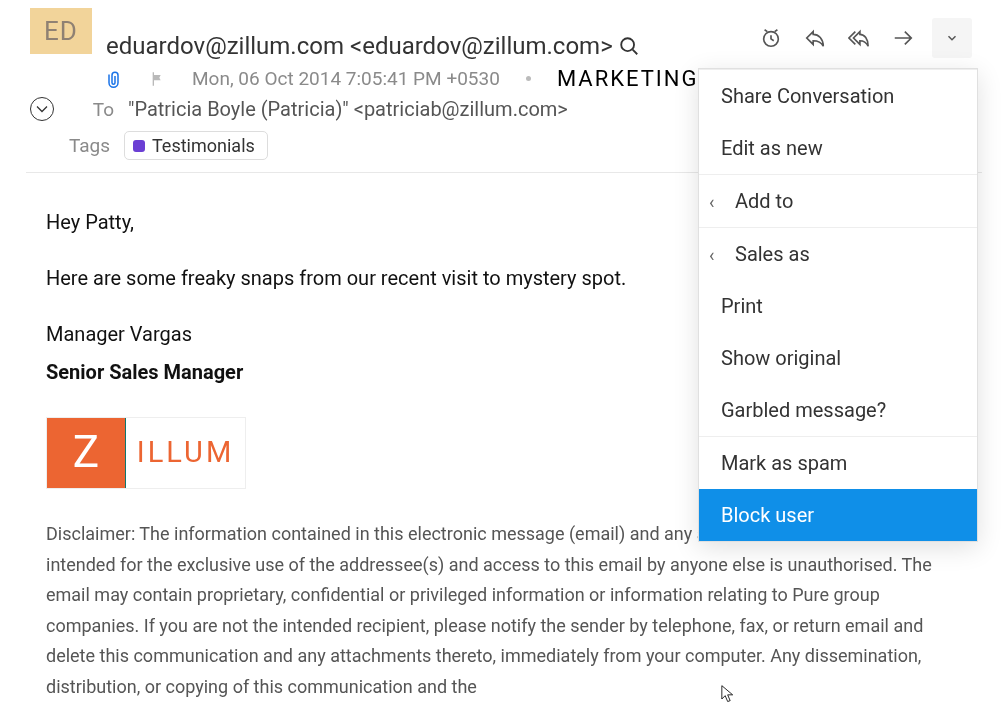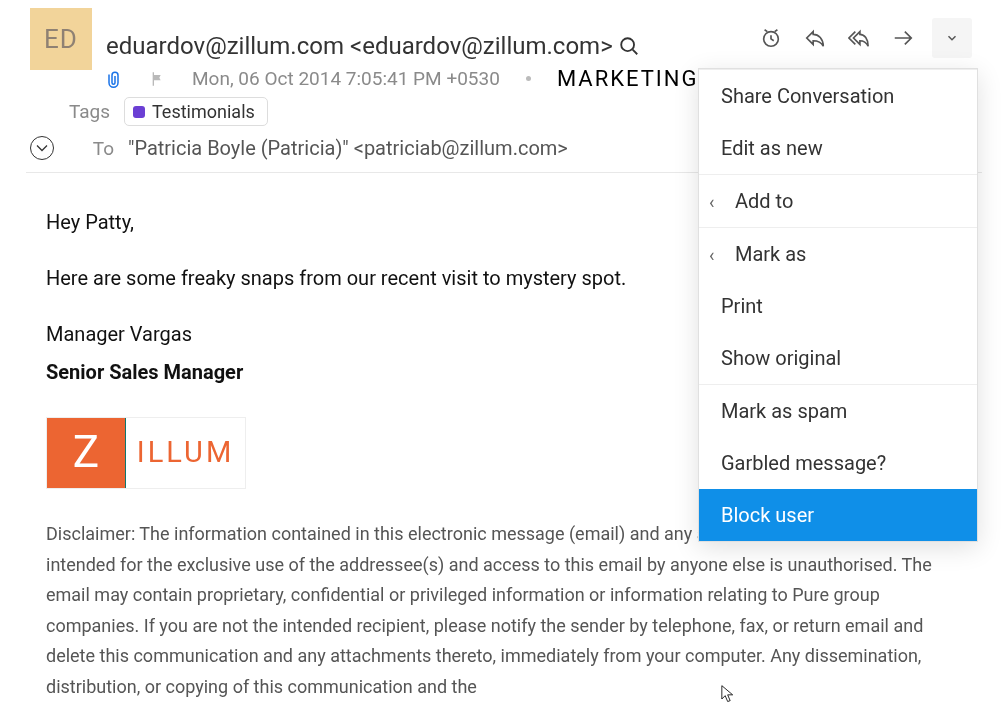--- a/index.html
+++ b/index.html
@@ -13,21 +13,21 @@
     position: relative;
   }
   .header-row1 {
     display: flex;
     align-items: flex-start;
     padding: 8px 18px 0 30px;
     gap: 14px;
   }
   .avatar {
     width: 62px;
-    height: 62px;
+    height: 46px;
     background: #f2d49a;
     display: flex;
     align-items: center;
     justify-content: center;
     font-size: 26px;
     color: #8f8173;
     flex-shrink: 0;
     letter-spacing: 1px;
   }
   .header-center {
@@ -191,33 +191,33 @@
       <path d="M14 5l7 7-7 7M3 12h18"></path>
     </svg>
   <div class="chevbox">
     <svg width="14" height="14" viewBox="0 0 24 24" stroke="#555" fill="none" stroke-width="2.5">
         <path d="M6 9l6 6 6-6"></path>
       </svg>
   </div>
 </div>
 
 <div class="recip-block">
+  <div class="recip-row">
+    <svg class="expand-ic" viewBox="0 0 24 24">
+        <path d="M6 9l6 6 6-6"></path>
+      </svg>
+    <span class="field-label">To</span>
+    <span class="field-val">"Patricia Boyle (Patricia)" &lt;patriciab@zillum.com&gt;</span>
+  </div>
   <div class="recip-row" style="padding-left:34px;">
     <span class="field-label">Tags</span>
     <span class="tag-chip">
       <span class="tag-sw" style="background:#6b3fd4"></span>
       <span>Testimonials</span>
     </span>
-  </div>
-  <div class="recip-row">
-    <svg class="expand-ic" viewBox="0 0 24 24">
-        <path d="M6 9l6 6 6-6"></path>
-      </svg>
-    <span class="field-label">To</span>
-    <span class="field-val">"Patricia Boyle (Patricia)" &lt;patriciab@zillum.com&gt;</span>
   </div>
 </div>
 
 <div class="divider"></div>
 
 <div class="body">
   <div>Hey Patty,</div>
   <div style="height:18px"></div>
   <div>Here are some freaky snaps from our recent visit to mystery spot.</div>
   <div class="sig-name">Manager Vargas</div>
@@ -226,23 +226,23 @@
     <div class="logo-z">Z</div>
     <div class="logo-rest">ILLUM</div>
   </div>
   <div class="disclaimer">Disclaimer: The information contained in this electronic message (email) and any attachments to this email are intended for the exclusive use of the addressee(s) and access to this email by anyone else is unauthorised. The email may contain proprietary, confidential or privileged information or information relating to Pure group companies. If you are not the intended recipient, please notify the sender by telephone, fax, or return email and delete this communication and any attachments thereto, immediately from your computer. Any dissemination, distribution, or copying of this communication and the</div>
 </div>
 
 <div class="menu">
   <div class="menu-item menu-sep">Share Conversation</div>
   <div class="menu-item">Edit as new</div>
   <div class="menu-item menu-sep sub">Add to</div>
-  <div class="menu-item menu-sep sub">Mark as</div>
+  <div class="menu-item menu-sep sub">Sales as</div>
   <div class="menu-item">Print</div>
   <div class="menu-item">Show original</div>
+  <div class="menu-item">Garbled message?</div>
   <div class="menu-item menu-sep">Mark as spam</div>
-  <div class="menu-item">Garbled message?</div>
   <div class="menu-item highlight">Block user</div>
 </div>
 
 <svg class="cursor" viewBox="0 0 24 24">
   <path d="M7 2l0 16 4-4 3 7 3-1-3-7 6 0z" fill="#fff" stroke="#000" stroke-width="1"></path>
 </svg>
 
 </body></html>

